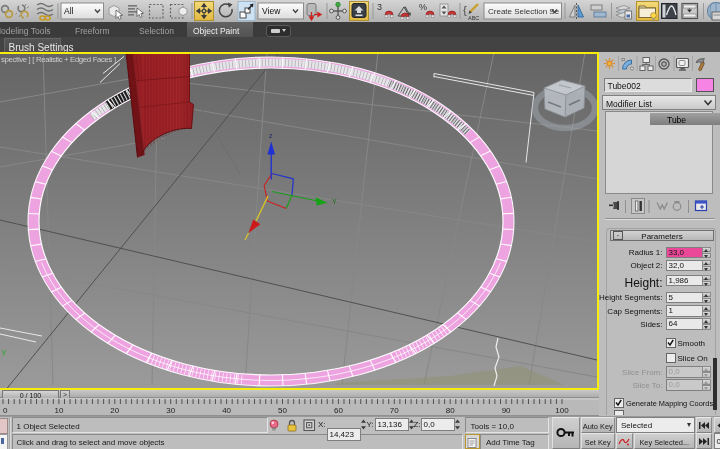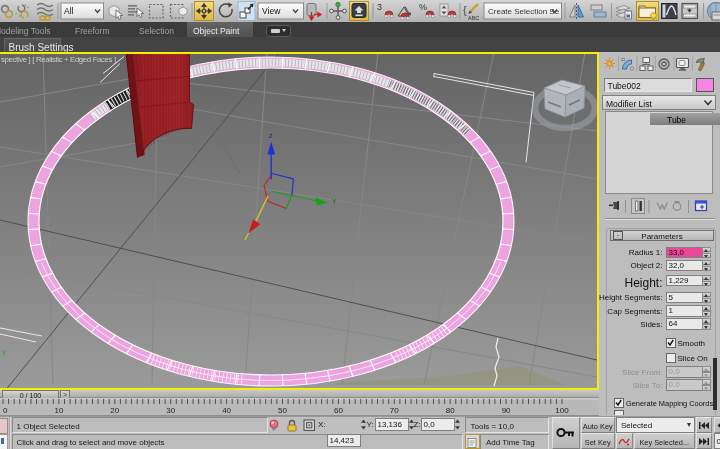--- a/index.html
+++ b/index.html
@@ -548,21 +548,21 @@
 <div class="abs" style="left:66.5px;top:207.5px;width:33px;height:9.5px;background:#e9e9e9;border:1px solid #7f7f7f;font-size:8px;color:#111;padding-left:2px;line-height:10px;">32,0</div>
 <div class="abs" style="left:102.5px;top:207.5px;width:9px;height:11.5px;">
 <div class="abs" style="left:0;top:0;width:9px;height:5.5px;background:linear-gradient(#d8d8d8,#bcbcbc);border:1px solid #8a8a8a;box-sizing:border-box;">
         <div class="abs" style="left:1.5px;top:1px;width:0;height:0;border-left:2.5px solid transparent;border-right:2.5px solid transparent;border-bottom:3px solid #333;"></div>
       </div>
 <div class="abs" style="left:0;top:6px;width:9px;height:5.5px;background:linear-gradient(#d8d8d8,#bcbcbc);border:1px solid #8a8a8a;box-sizing:border-box;">
         <div class="abs" style="left:1.5px;top:1px;width:0;height:0;border-left:2.5px solid transparent;border-right:2.5px solid transparent;border-top:3px solid #333;"></div>
       </div>
 </div>
 <div class="abs" style="right:57.5px;top:224.0px;text-align:right;white-space:nowrap;font-size:12px;color:#111;">Height:</div>
-<div class="abs" style="left:66.5px;top:222.5px;width:33px;height:9.5px;background:#e9e9e9;border:1px solid #7f7f7f;font-size:8px;color:#111;padding-left:2px;line-height:10px;">1,229</div>
+<div class="abs" style="left:66.5px;top:222.5px;width:33px;height:9.5px;background:#e9e9e9;border:1px solid #7f7f7f;font-size:8px;color:#111;padding-left:2px;line-height:10px;">1,986</div>
 <div class="abs" style="left:102.5px;top:222.5px;width:9px;height:11.5px;">
 <div class="abs" style="left:0;top:0;width:9px;height:5.5px;background:linear-gradient(#d8d8d8,#bcbcbc);border:1px solid #8a8a8a;box-sizing:border-box;">
         <div class="abs" style="left:1.5px;top:1px;width:0;height:0;border-left:2.5px solid transparent;border-right:2.5px solid transparent;border-bottom:3px solid #333;"></div>
       </div>
 <div class="abs" style="left:0;top:6px;width:9px;height:5.5px;background:linear-gradient(#d8d8d8,#bcbcbc);border:1px solid #8a8a8a;box-sizing:border-box;">
         <div class="abs" style="left:1.5px;top:1px;width:0;height:0;border-left:2.5px solid transparent;border-right:2.5px solid transparent;border-top:3px solid #333;"></div>
       </div>
 </div>
 <div class="abs" style="right:57.5px;top:241.0px;text-align:right;white-space:nowrap;font-size:8px;color:#111;">Height Segments:</div>
 <div class="abs" style="left:66.5px;top:239.5px;width:33px;height:9.5px;background:#e9e9e9;border:1px solid #7f7f7f;font-size:8px;color:#111;padding-left:2px;line-height:10px;">5</div>
@@ -794,21 +794,21 @@
 <rect x="2" y="6" width="8" height="6" rx="1" fill="#e8c33c" stroke="#8a6d1d" stroke-width="0.8"></rect>
 </svg>
 
 <svg width="13" height="13" style="position:absolute;left:303px;top:2.5px;">
 <rect x="1" y="1" width="10.5" height="10.5" fill="#d6d6d6" stroke="#555" stroke-width="1.1"></rect>
 <rect x="3.6" y="3.6" width="5.2" height="5.2" fill="none" stroke="#555" stroke-width="1.1"></rect>
 <rect x="5.4" y="5.4" width="1.7" height="1.7" fill="#555"></rect>
 </svg>
 
 <div class="abs" style="left:318px;top:4px;font-size:8px;color:#1a1a1a;">X:</div>
-<div class="abs" style="left:326.5px;top:18px;width:30px;height:11px;background:#ececec;border:1px solid #7f7f7f;font-size:8px;color:#111;line-height:12px;padding-left:2px;">14,423</div>
+<div class="abs" style="left:326.5px;top:12px;width:30px;height:11px;background:#ececec;border:1px solid #7f7f7f;font-size:8px;color:#111;line-height:12px;padding-left:2px;">14,423</div>
 <svg width="9" height="13" style="position:absolute;left:358.5px;top:1.5px;">
       <polygon points="4.5,1.5 2,4.8 7,4.8" fill="#3a3a3a"></polygon>
       <polygon points="4.5,11.5 2,8.2 7,8.2" fill="#3a3a3a"></polygon>
     </svg>
 
 <div class="abs" style="left:366.5px;top:4px;font-size:8px;color:#1a1a1a;">Y:</div>
 <div class="abs" style="left:374.5px;top:1.5px;width:30px;height:11px;background:#ececec;border:1px solid #7f7f7f;font-size:8px;color:#111;line-height:12px;padding-left:2px;">13,136</div>
 <svg width="9" height="13" style="position:absolute;left:406.5px;top:1.5px;">
       <polygon points="4.5,1.5 2,4.8 7,4.8" fill="#3a3a3a"></polygon>
       <polygon points="4.5,11.5 2,8.2 7,8.2" fill="#3a3a3a"></polygon>

